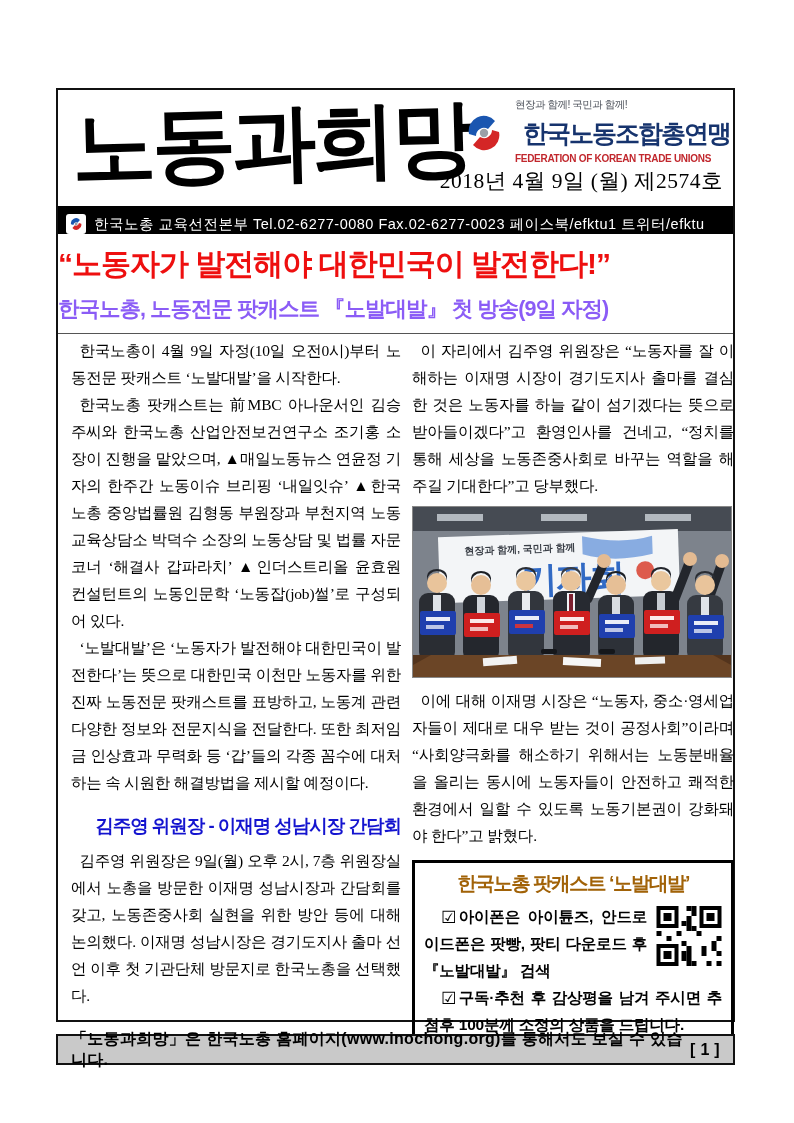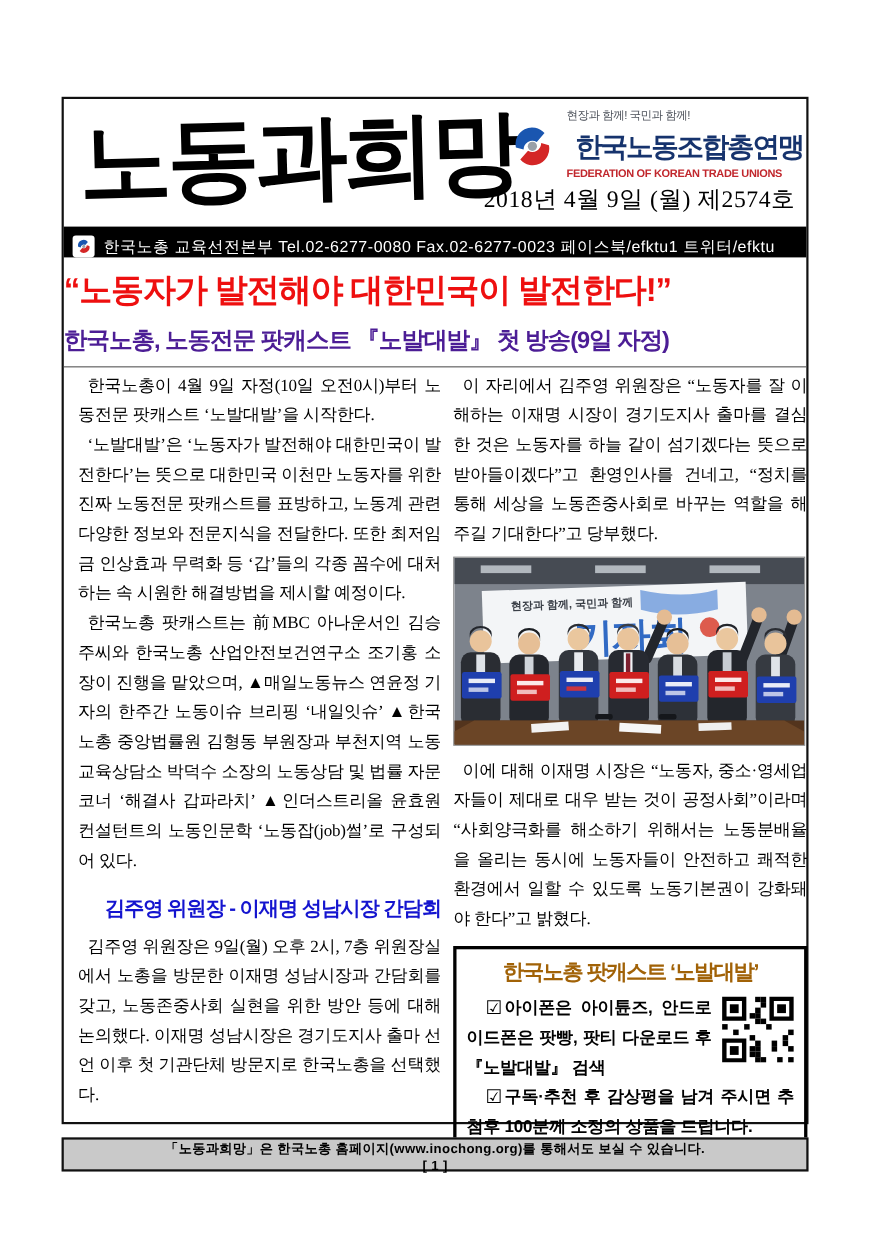--- a/index.html
+++ b/index.html
@@ -29,21 +29,21 @@
         font-family:"Liberation Sans","DejaVu Sans",sans-serif;}
   .contact-icon{width:20px;height:20px;background:#fff;border-radius:3px;
         display:flex;align-items:center;justify-content:center;flex:0 0 auto;}
   .contact-text{color:#fff;font-size:14.5px;letter-spacing:0.5px;white-space:nowrap;}
 
   
   .headline-sec{position:absolute;left:0;top:144px;width:100%;height:99px;
         border-bottom:1px solid #555;text-align:left;
         font-family:"Liberation Sans","DejaVu Sans",sans-serif;}
   .headline-main{margin:10px 0 0;font-size:30px;font-weight:bold;color:#ee0f0f;letter-spacing:-1px;white-space:nowrap;}
-  .headline-sub{margin:9px 0 0;font-size:21.5px;font-weight:bold;color:#4c1d95;letter-spacing:-1px;white-space:nowrap;}
+  .headline-sub{margin:9px 0 0;font-size:21.5px;font-weight:bold;color:#8b5cf6;letter-spacing:-1px;white-space:nowrap;}
 
   
   .bodywrap{position:absolute;left:0;top:247px;width:100%;bottom:1px;}
   .col{position:absolute;top:0;}
   .col-left{left:13px;width:330px;}
   .col-right{left:354px;width:322px;}
   .col p{margin:0;font-size:15.5px;line-height:27px;text-align:justify;text-indent:0.55em;
         letter-spacing:-0.2px;}
   .section-title{font-family:"Liberation Sans","DejaVu Sans",sans-serif;color:#1414cf;
         font-size:18.5px;font-weight:bold;text-align:right;margin:17px 0 9px;letter-spacing:-1px;white-space:nowrap;}
@@ -57,21 +57,21 @@
         margin:2px 0 6px;letter-spacing:-1.5px;white-space:nowrap;}
   .promo-body{font-size:16.5px;font-weight:bold;line-height:26px;letter-spacing:-0.8px;text-align:justify;}
   .qr{float:right;width:66px;height:60px;margin:3px 0 4px 9px;}
   .promo-item{margin:0;}
   .check{display:inline-block;transform:scale(1.1);margin-right:4px;}
 
   
   .footer{position:absolute;left:56px;top:1034px;width:679px;height:31px;background:#c9c9c9;
         border:2px solid #111;box-sizing:border-box;display:flex;align-items:center;
         justify-content:flex-start;padding:0 13px;
-        font-family:"Liberation Sans","DejaVu Sans",sans-serif;font-size:12px;font-weight:bold;letter-spacing:0.3px;flex-direction:column;}
+        font-family:"Liberation Sans","DejaVu Sans",sans-serif;font-size:16px;font-weight:bold;letter-spacing:0.3px;}
   .page-num{white-space:nowrap;}
 </style>
 </head>
 <body>
 
 <div class="page">
   <div class="frame">
 
     <div class="masthead">
       <div class="calligraphy">노동과희망</div>
@@ -103,22 +103,22 @@
 
     <div class="headline-sec">
       <div class="headline-main">“노동자가 발전해야 대한민국이 발전한다!”</div>
       <div class="headline-sub">한국노총, 노동전문 팟캐스트 『노발대발』 첫 방송(9일 자정)</div>
     </div>
 
     <div class="bodywrap">
 
       <div class="col col-left">
         <p>한국노총이 4월 9일 자정(10일 오전0시)부터 노동전문 팟캐스트 ‘노발대발’을 시작한다.</p>
+        <p>한국노총 팟캐스트는 前MBC 아나운서인 김승주씨와 한국노총 산업안전보건연구소 조기홍 소장이 진행을 맡았으며, ▲매일노동뉴스 연윤정 기자의 한주간 노동이슈 브리핑 ‘내일잇슈’ ▲한국노총 중앙법률원 김형동 부원장과 부천지역 노동교육상담소 박덕수 소장의 노동상담 및 법률 자문코너 ‘해결사 갑파라치’ ▲인더스트리올 윤효원 컨설턴트의 노동인문학 ‘노동잡(job)썰’로 구성되어 있다.</p>
         <p>‘노발대발’은 ‘노동자가 발전해야 대한민국이 발전한다’는 뜻으로 대한민국 이천만 노동자를 위한 진짜 노동전문 팟캐스트를 표방하고, 노동계 관련 다양한 정보와 전문지식을 전달한다. 또한 최저임금 인상효과 무력화 등 ‘갑’들의 각종 꼼수에 대처하는 속 시원한 해결방법을 제시할 예정이다.</p>
-        <p>한국노총 팟캐스트는 前MBC 아나운서인 김승주씨와 한국노총 산업안전보건연구소 조기홍 소장이 진행을 맡았으며, ▲매일노동뉴스 연윤정 기자의 한주간 노동이슈 브리핑 ‘내일잇슈’ ▲한국노총 중앙법률원 김형동 부원장과 부천지역 노동교육상담소 박덕수 소장의 노동상담 및 법률 자문코너 ‘해결사 갑파라치’ ▲인더스트리올 윤효원 컨설턴트의 노동인문학 ‘노동잡(job)썰’로 구성되어 있다.</p>
         <div class="section-title">김주영 위원장 - 이재명 성남시장 간담회</div>
         <p>김주영 위원장은 9일(월) 오후 2시, 7층 위원장실에서 노총을 방문한 이재명 성남시장과 간담회를 갖고, 노동존중사회 실현을 위한 방안 등에 대해 논의했다. 이재명 성남시장은 경기도지사 출마 선언 이후 첫 기관단체 방문지로 한국노총을 선택했다.</p>
       </div>
 
       <div class="col col-right">
         <p>이 자리에서 김주영 위원장은 “노동자를 잘 이해하는 이재명 시장이 경기도지사 출마를 결심한 것은 노동자를 하늘 같이 섬기겠다는 뜻으로 받아들이겠다”고 환영인사를 건네고, “정치를 통해 세상을 노동존중사회로 바꾸는 역할을 해주길 기대한다”고 당부했다.</p>
 
         <svg class="photo" width="318" height="170" viewBox="0 0 318 170">
           <rect width="318" height="170" fill="#7d838c"></rect>
           <rect width="318" height="24" fill="#464b53"></rect>

